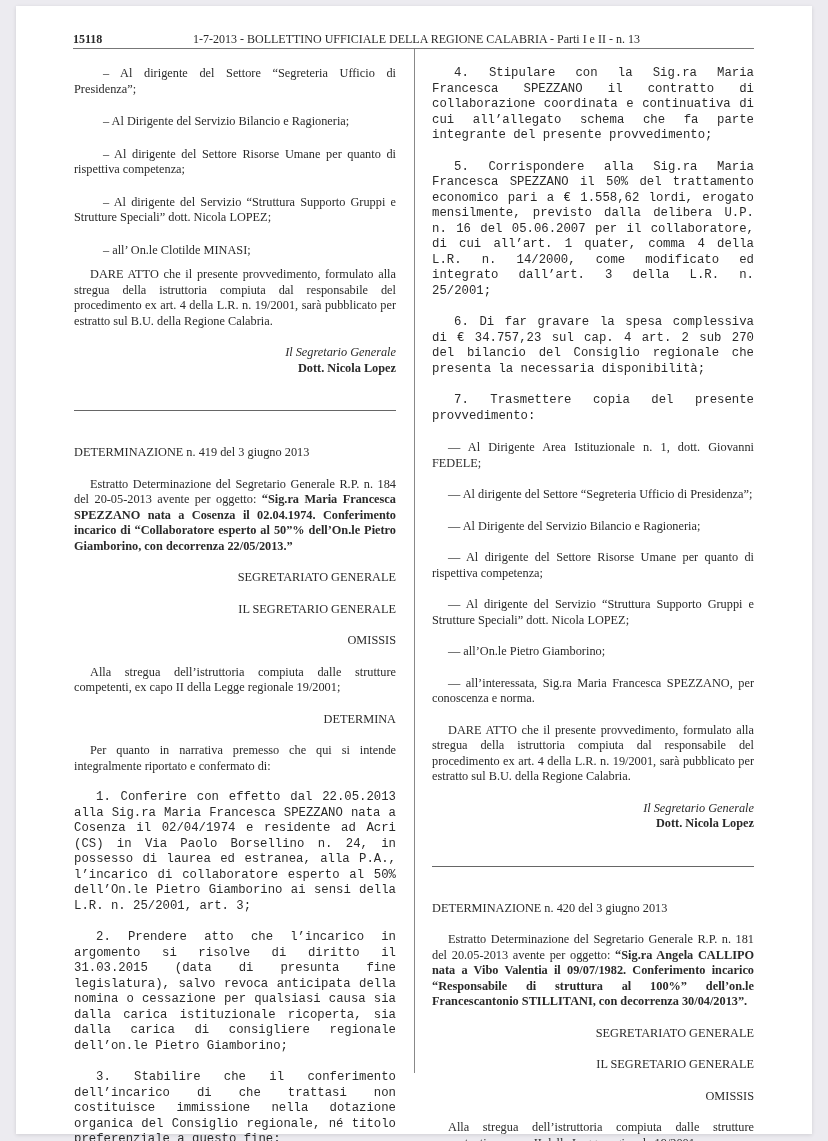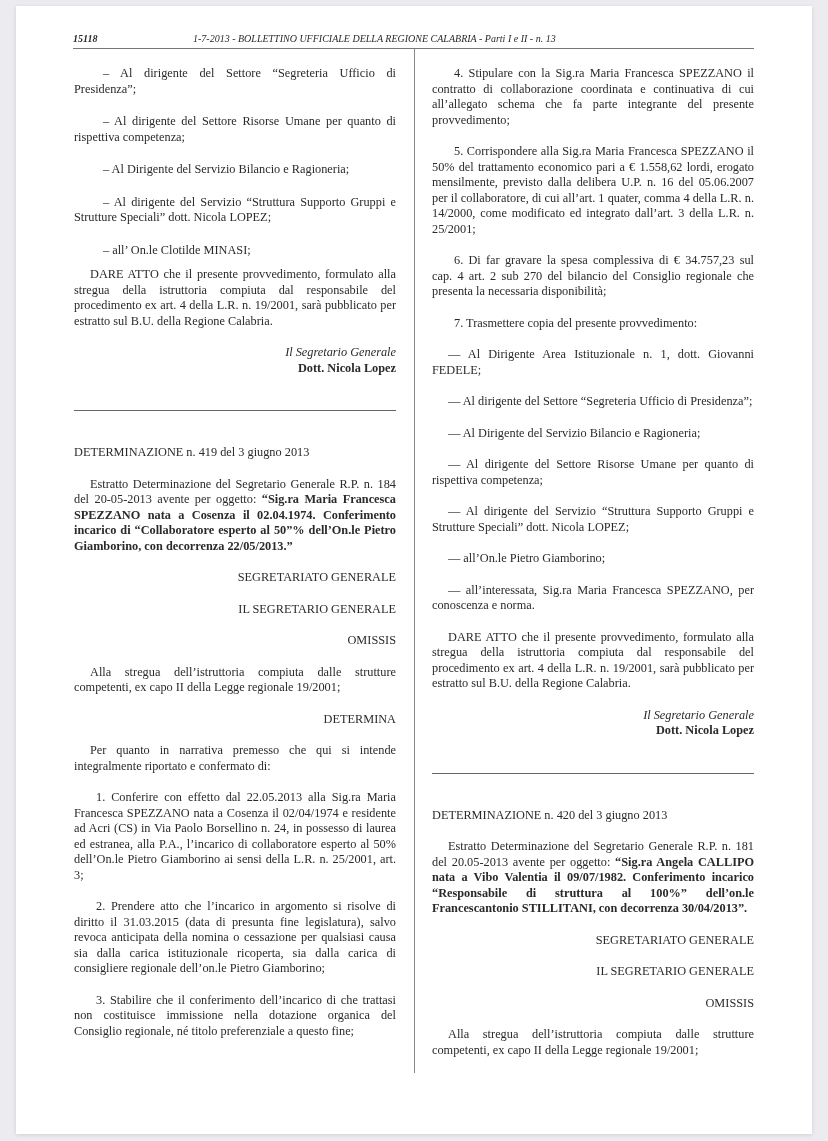--- a/index.html
+++ b/index.html
@@ -9,39 +9,39 @@
     font-family: "Liberation Serif", "DejaVu Serif", serif;
     color: #2a2a2a;
   }
   .sheet {
     position: absolute; left: 16px; top: 6px; width: 796px; height: 1128px;
     background: #ffffff;
     box-shadow: 0 1px 4px rgba(0,0,0,0.12);
   }
   .header {
     position: absolute; left: 73px; top: 29px; width: 681px; height: 20px;
-    font-size: 10px; line-height: 20px; font-style: italic;
+    font-size: 12px; line-height: 20px;
   }
   .header .page-no { position: absolute; left: 0; top: 0; font-weight: bold; }
   .header .title { position: absolute; left: 120px; top: 0; }
   .header-rule {
     position: absolute; left: 73px; top: 48px; width: 681px; height: 1px; background: #777;
   }
   .col-divider {
     position: absolute; left: 414px; top: 49px; width: 1px; height: 1024px; background: #888;
   }
   .col {
     position: absolute; width: 322px;
     font-size: 12.3px; line-height: 15.5px; text-align: justify;
   }
   .col.left { left: 74px; top: 66px; }
   .col.right { left: 432px; top: 66px; }
   p { margin: 0 0 16px 0; text-indent: 16px; }
   p.list-item { text-indent: 29px; }
-  p.numbered { text-indent: 22px; }
+  p.numbered { text-indent: 22px; font-family: Liberation Mono, monospace; }
   p.dash { text-indent: 16px; }
   p.center { text-align: right; text-indent: 0; margin-bottom: 16px; }
   p.heading { text-indent: 0; margin-bottom: 16px; }
   .bold { font-weight: bold; }
   .sign { text-align: right; margin-bottom: 0; text-indent: 0; }
   .sign .role { font-style: italic; display: block; }
   .sign .name { font-weight: bold; display: block; }
   .rule { height: 1px; background: #666; margin: 34px 0 34px 0; }
 </style>
 </head>
@@ -51,22 +51,22 @@
 
 <div class="header">
   <span class="page-no">15118</span>
   <span class="title">1-7-2013 - BOLLETTINO UFFICIALE DELLA REGIONE CALABRIA - Parti I e II - n. 13</span>
 </div>
 <div class="header-rule"></div>
 <div class="col-divider"></div>
 
 <div class="col left">
   <p class="list-item" style="margin-bottom:17px">– Al dirigente del Settore “Segreteria Ufficio di Presidenza”;</p>
+  <p class="list-item" style="margin-bottom:17px">– Al Dirigente del Servizio Bilancio e Ragioneria;</p>
   <p class="list-item" style="margin-bottom:17px">– Al dirigente del Settore Risorse Umane per quanto di rispettiva competenza;</p>
-  <p class="list-item" style="margin-bottom:17px">– Al Dirigente del Servizio Bilancio e Ragioneria;</p>
   <p class="list-item" style="margin-bottom:17px">– Al dirigente del Servizio “Struttura Supporto Gruppi e Strutture Speciali” dott. Nicola LOPEZ;</p>
   <p class="list-item" style="margin-bottom:9px">– all’ On.le Clotilde MINASI;</p>
   <p>DARE ATTO che il presente provvedimento, formulato alla stregua della istruttoria compiuta dal responsabile del procedimento ex art. 4 della L.R. n. 19/2001, sarà pubblicato per estratto sul B.U. della Regione Calabria.</p>
   <p class="sign">
     <span class="role">Il Segretario Generale</span>
     <span class="name">Dott. Nicola Lopez</span>
   </p>
   <div class="rule"></div>
   <p class="heading">DETERMINAZIONE n. 419 del 3 giugno 2013</p>
   <p><span>Estratto Determinazione del Segretario Generale R.P. n. 184 del 20-05-2013 avente per oggetto: </span><span class="bold">“Sig.ra Maria Francesca SPEZZANO nata a Cosenza il 02.04.1974. Conferimento incarico di “Collaboratore esperto al 50”% dell’On.le Pietro Giamborino, con decorrenza 22/05/2013.”</span></p>

